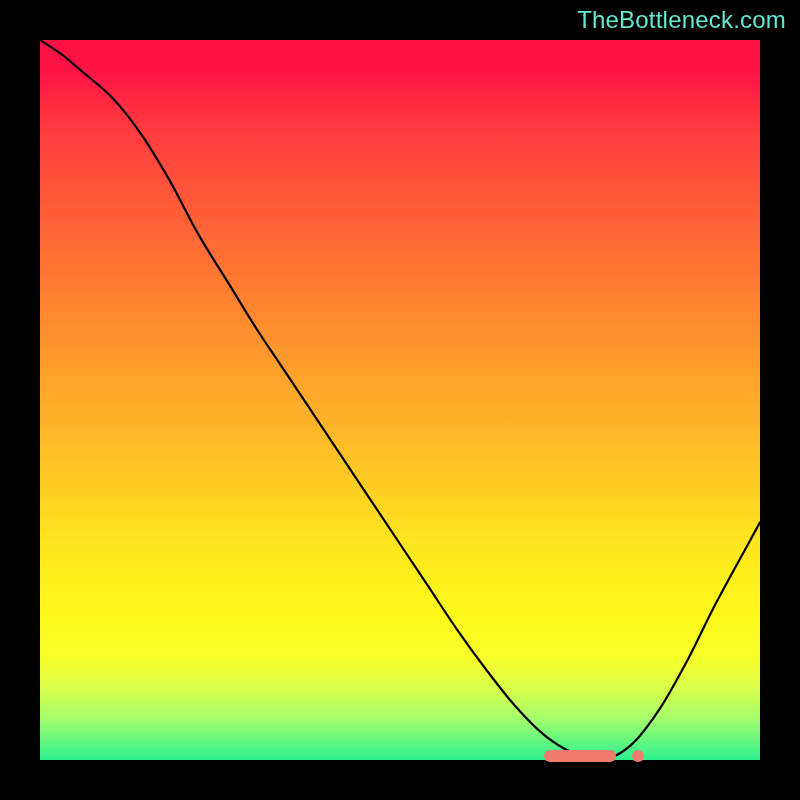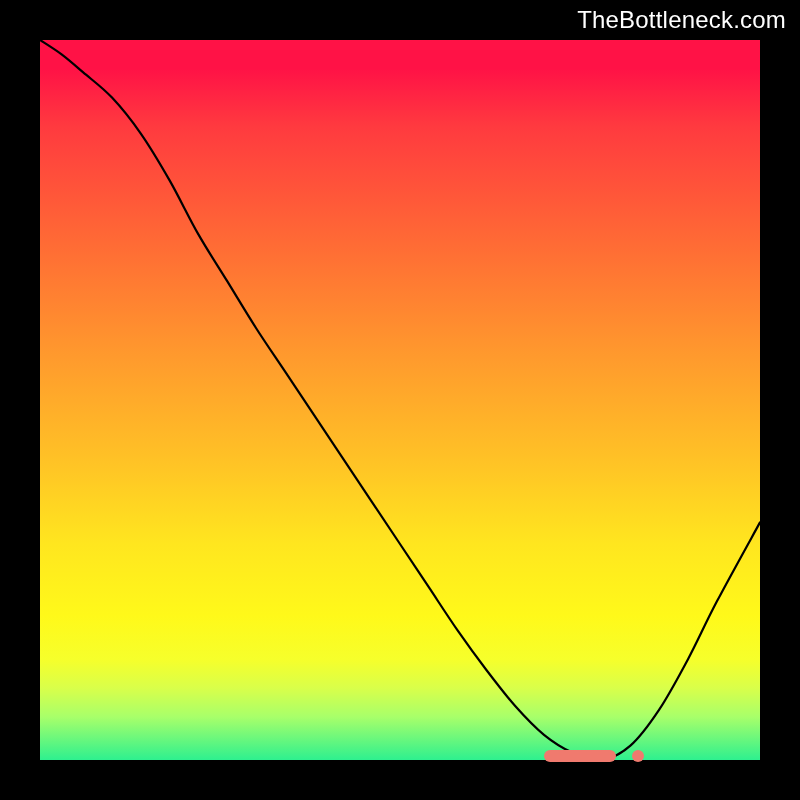--- a/index.html
+++ b/index.html
@@ -14,21 +14,21 @@
   .frame {
     position: relative;
     width: 800px;
     height: 800px;
     background: #000;
   }
   .attribution {
     position: absolute;
     top: 6px;
     right: 14px;
-    color: #ffffff;
+    color: #5eead4;
     font-size: 24px;
     font-weight: 500;
     letter-spacing: 0.2px;
   }
   .plot {
     position: absolute;
     left: 40px;
     top: 40px;
     width: 720px;
     height: 720px;

